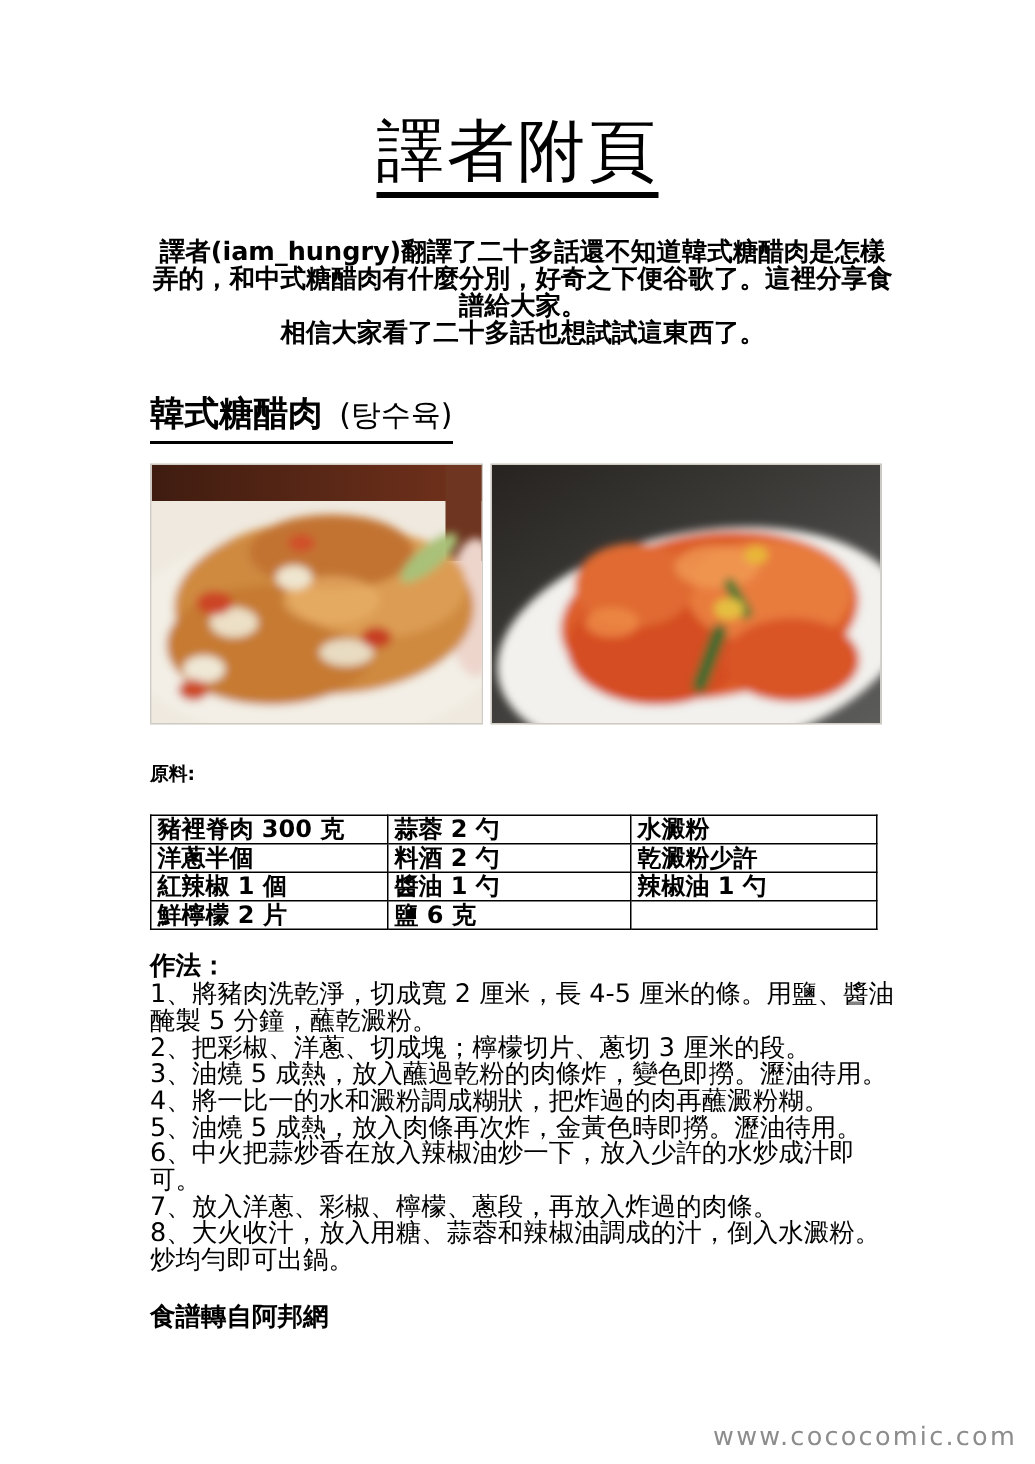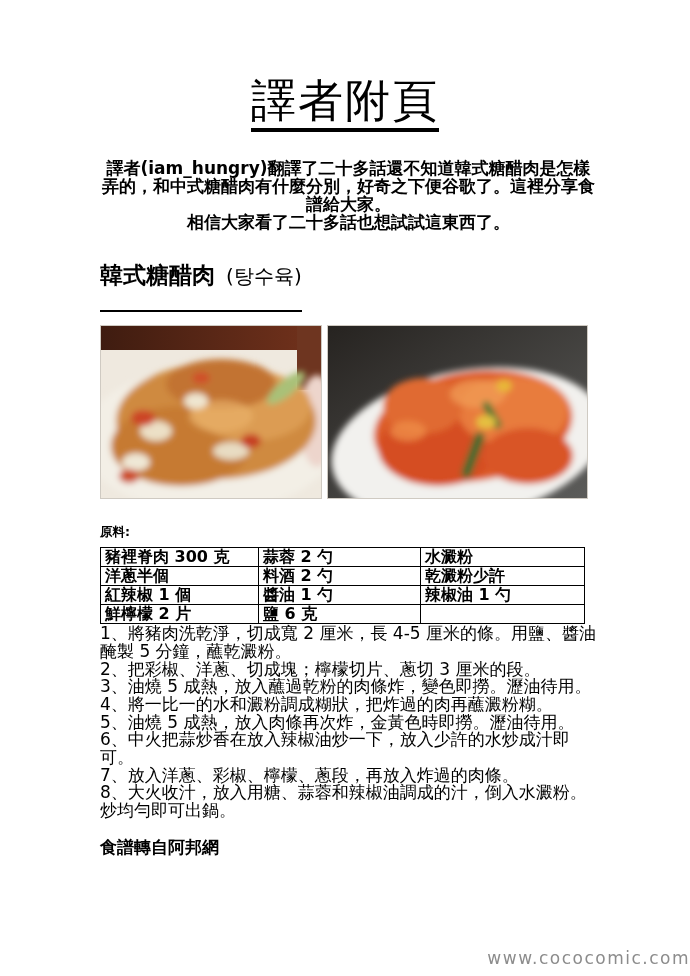--- a/index.html
+++ b/index.html
@@ -19,55 +19,55 @@
   .content { position:absolute; left:100px; width:497px; top:160px; }
 
   .intro-para {
     font-size:17px; font-weight:bold; line-height:1.05;
     letter-spacing:0px; text-align:center;
   }
   .intro-para + .intro-para { }
 
   .recipe-heading-wrap { margin-top:29px; }
   .recipe-heading {
-    display:inline-block; border-bottom:2px solid #000; padding-bottom:19px;
+    display:inline-block; border-bottom:2px solid #000; padding-bottom:3px;
   }
   .recipe-heading .zh { font-size:23px; font-weight:bold; }
   .recipe-heading .kr { font-size:20px; font-weight:normal; margin-left:6px; }
 
   .photos { margin-top:13px; display:flex; gap:5px; }
   .photo-frame {
     border:1px solid #cfcac2; background:#eee; height:174px; overflow:hidden;
   }
   .photo-frame.left  { width:222px; }
   .photo-frame.right { width:261px; }
   .photo-frame svg { display:block; }
 
   .ingredients-label { margin-top:25px; font-size:12.5px; font-weight:bold; }
   table.ingredients {
-    border-collapse:collapse; margin-top:6px; table-layout:fixed; width:484px;
+    border-collapse:collapse; margin-top:18px; table-layout:fixed; width:484px;
   }
   table.ingredients td {
     border:1px solid #000; height:18px; padding:0 4px;
     font-size:16px; font-weight:bold; line-height:18px; overflow:hidden; white-space:nowrap;
   }
   table.ingredients col.c1 { width:158px; }
   table.ingredients col.c2 { width:162px; }
   table.ingredients col.c3 { width:164px; }
 
   .method-label { margin-top:16px; font-size:17px; font-weight:bold; line-height:1.05; }
   .method-steps { margin-top:1px; }
   .method-step {
     font-size:17px; font-weight:normal; line-height:1.04; text-align:left;
   }
 
   .source-note { margin-top:16px; font-size:17px; font-weight:bold; }
 
   .watermark {
-    position:absolute; right:0; bottom:8px;
+    position:absolute; right:12px; bottom:8px;
     font-size:17px; letter-spacing:1.5px; color:#8c8c8c; font-weight:normal;
   }
 </style>
 </head>
 <body>
 
 <div class="page">
 
   <div class="page-title-wrap">
     <span class="page-title">譯者附頁</span>
@@ -178,20 +178,21 @@
           <td>辣椒油 1 勺</td>
         </tr>
         <tr>
           <td>鮮檸檬 2 片</td>
           <td>鹽 6 克</td>
           <td></td>
         </tr>
       </tbody>
     </table>
 
+    <div class="method-label">作法：</div>
 
     <div class="method-steps">
       <div class="method-step">1、將豬肉洗乾淨，切成寬 2 厘米，長 4-5 厘米的條。用鹽、醬油醃製 5 分鐘，蘸乾澱粉。</div>
       <div class="method-step">2、把彩椒、洋蔥、切成塊；檸檬切片、蔥切 3 厘米的段。</div>
       <div class="method-step">3、油燒 5 成熱，放入蘸過乾粉的肉條炸，變色即撈。瀝油待用。</div>
       <div class="method-step">4、將一比一的水和澱粉調成糊狀，把炸過的肉再蘸澱粉糊。</div>
       <div class="method-step">5、油燒 5 成熱，放入肉條再次炸，金黃色時即撈。瀝油待用。</div>
       <div class="method-step">6、中火把蒜炒香在放入辣椒油炒一下，放入少許的水炒成汁即可。</div>
       <div class="method-step">7、放入洋蔥、彩椒、檸檬、蔥段，再放入炸過的肉條。</div>
       <div class="method-step">8、大火收汁，放入用糖、蒜蓉和辣椒油調成的汁，倒入水澱粉。炒均勻即可出鍋。</div>

